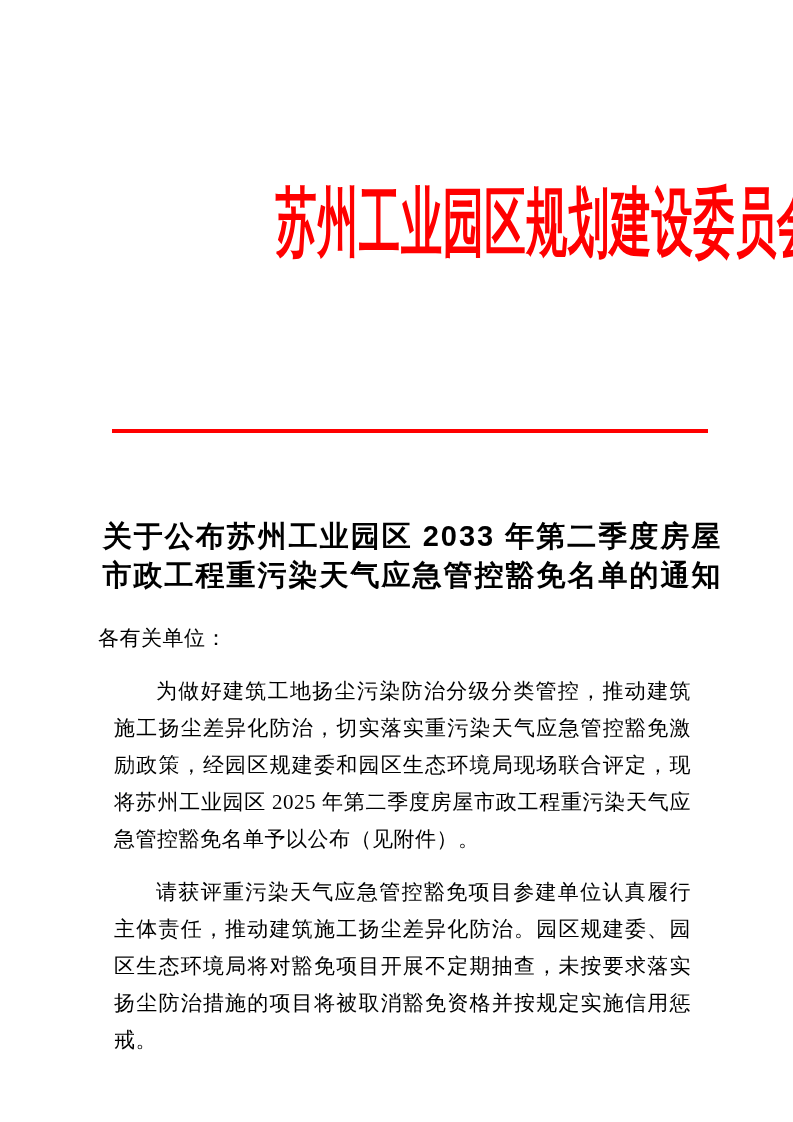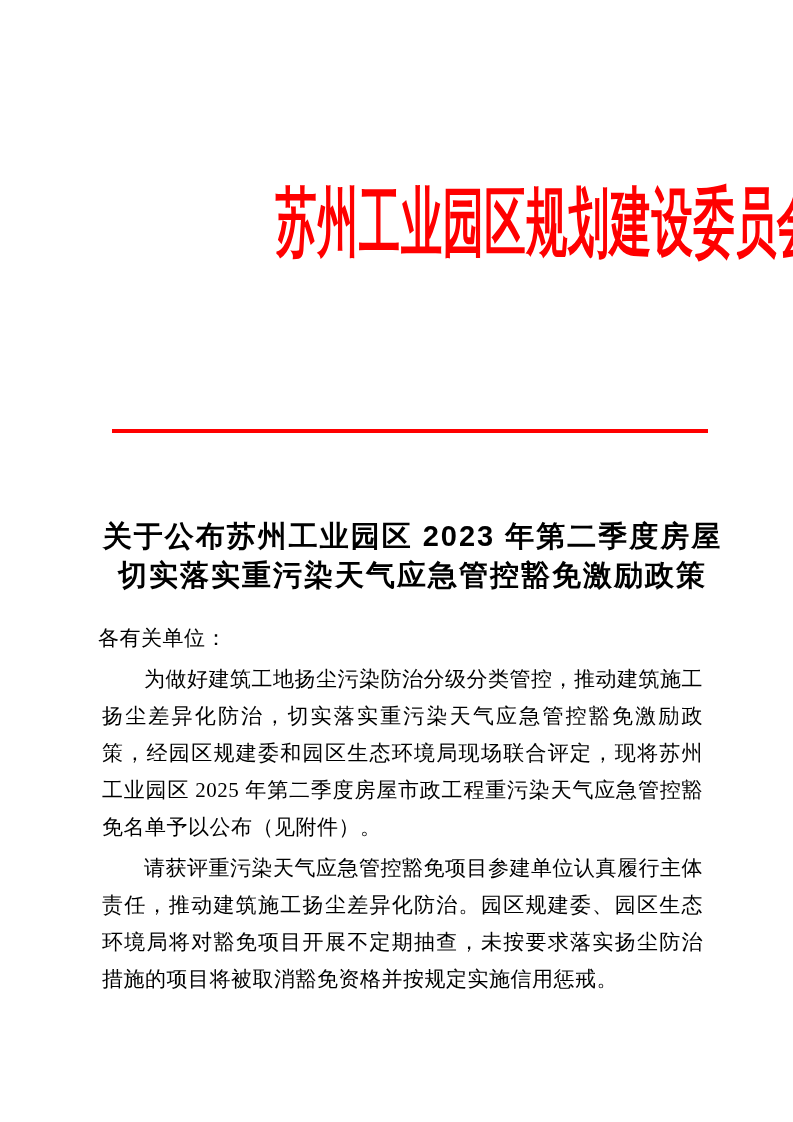--- a/index.html
+++ b/index.html
@@ -68,39 +68,39 @@
     line-height: 37px;
     letter-spacing: 0.5px;
     text-align: justify;
     color: #000000;
   }
   .doc-body .salutation {
     text-indent: 0;
     font-family: Liberation Serif, serif;
   }
   .doc-body p {
-    margin: 4px;
+    margin: 16px;
     padding: 0;
     text-indent: 2em;
   }
 </style>
 </head>
 <body>
 
 <div class="page">
 
   <div class="masthead">
     <span class="masthead-text" style="color: rgb(255, 0, 0);">苏州工业园区规划建设委员会文件</span>
   </div>
 
   <div class="red-rule" style="background-color: rgb(255, 0, 0);"></div>
 
   <div class="doc-title">
-    <div>关于公布苏州工业园区 2023 年第二季度房屋</div>
-    <div>切实落实重污染天气应急管控豁免激励政策</div>
+    <div>关于公布苏州工业园区 2033 年第二季度房屋</div>
+    <div>市政工程重污染天气应急管控豁免名单的通知</div>
   </div>
 
   <div class="doc-body">
     <div class="salutation">各有关单位：</div>
     <p>为做好建筑工地扬尘污染防治分级分类管控，推动建筑施工扬尘差异化防治，切实落实重污染天气应急管控豁免激励政策，经园区规建委和园区生态环境局现场联合评定，现将苏州工业园区 2025 年第二季度房屋市政工程重污染天气应急管控豁免名单予以公布（见附件）。</p>
     <p>请获评重污染天气应急管控豁免项目参建单位认真履行主体责任，推动建筑施工扬尘差异化防治。园区规建委、园区生态环境局将对豁免项目开展不定期抽查，未按要求落实扬尘防治措施的项目将被取消豁免资格并按规定实施信用惩戒。</p>
   </div>
 
 </div>
 

